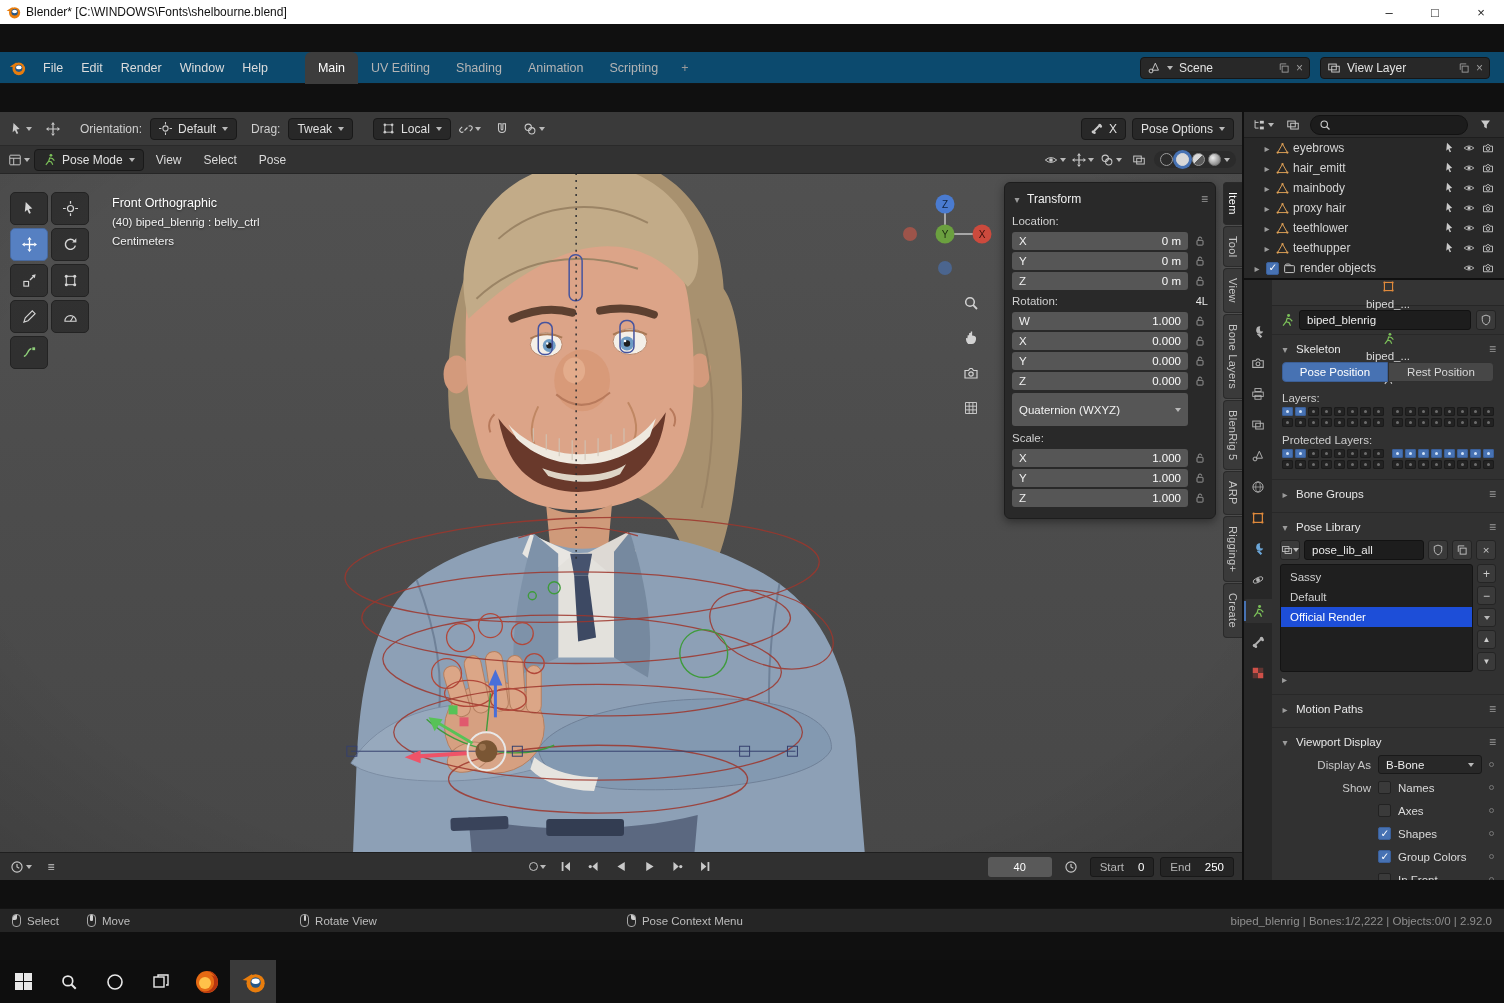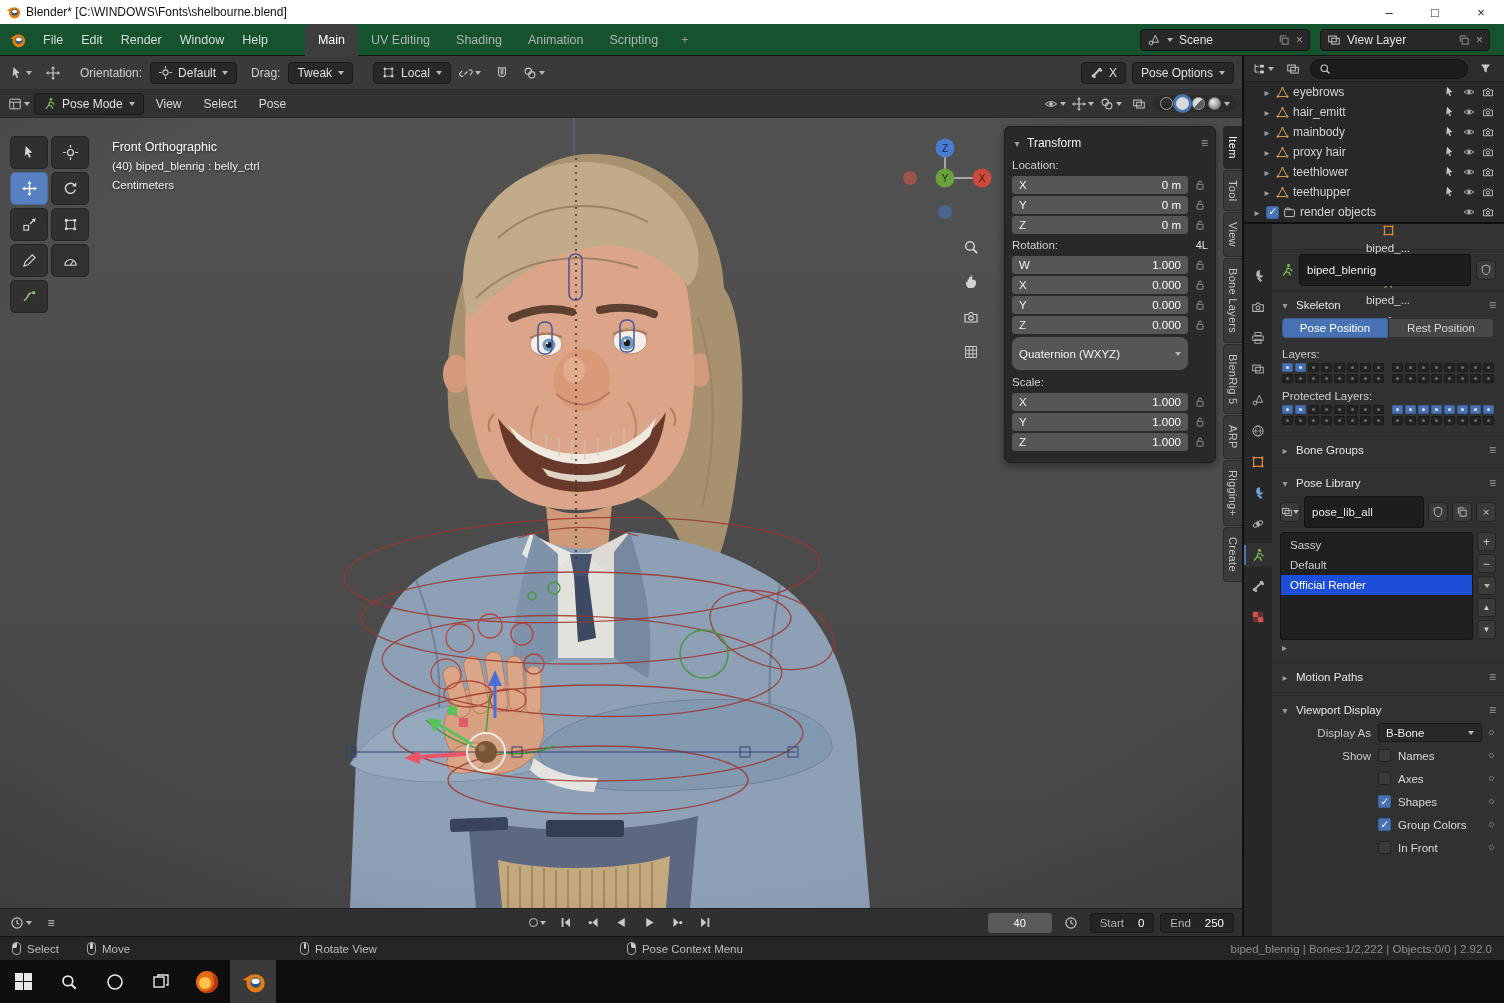--- a/index.html
+++ b/index.html
@@ -1,29 +1,29 @@
 <!DOCTYPE html>
 <html><head>
 <meta charset="utf-8">
 <style>
   * { margin:0; padding:0; box-sizing:border-box; }
   html,body { width:1504px; height:1003px; overflow:hidden; background:#101010;
     font-family:"Liberation Sans","DejaVu Sans",sans-serif; font-size:12px; color:#d8d8d8;
     -webkit-font-smoothing:antialiased; }
-  .app { width:1504px; height:1003px; display:flex; flex-direction:column; }
+  .app { width:1504px; height:1003px; display:flex; flex-direction:column;gap:28px; }
 
   
   .titlebar { height:24px; background:#ffffff; color:#111; display:flex; align-items:center; flex:0 0 24px; }
   .titlebar .ticon { width:26px; display:flex; justify-content:center; }
   .titlebar .ttext { font-size:12px; color:#111; }
   .titlebar .spacer { flex:1; }
   .wbtn { width:46px; height:24px; display:flex; align-items:center; justify-content:center; color:#222; font-size:13px; }
 
   
-  .topbar { height:32px; background:#14532d; display:flex; align-items:center; flex:0 0 32px; border-bottom:1px solid #131313; }
+  .topbar { height:32px; background:#0c4a6e; display:flex; align-items:center; flex:0 0 32px; border-bottom:1px solid #131313; }
   .topbar .blogo { width:34px; display:flex; justify-content:center; }
   .menu { padding:0 9px; height:32px; display:flex; align-items:center; color:#dcdcdc; font-size:12.5px; cursor:default; }
   .wtabs { display:flex; align-items:flex-end; height:32px; margin-left:28px; }
   .wtab { padding:0 13px; height:32px; display:flex; align-items:center; color:#b4b4b4; font-size:12.5px; }
   .wtab.active { background:#3d3d3d; color:#fff; border-radius:6px 6px 0 0; }
   .wtab.add { color:#9a9a9a; padding:0 10px; }
   .tb-right { margin-left:auto; display:flex; align-items:center; gap:10px; padding-right:14px; }
   .idchip { background:#282828; border:1px solid #161616; border-radius:4px; height:22px; display:flex; align-items:center; gap:6px; padding:0 6px; min-width:170px; }
   .idchip .lbl { flex:1; color:#e2e2e2; }
   .idchip .mini { color:#9c9c9c; display:flex; }
@@ -71,21 +71,21 @@
   .np-h { display:flex; align-items:center; gap:5px; height:22px; color:#f0f0f0; font-size:12px; }
   .np-h .spacer { flex:1; }
   .nlabel { color:#d0d0d0; font-size:11.5px; height:18px; display:flex; align-items:center; margin-top:2px; }
   .nlabel .spacer { flex:1; }
   .badge4l { color:#e6e6e6; font-size:11px; }
   .vrow { display:flex; align-items:center; gap:4px; margin:2px 0; }
   .vfield { flex:1; background:#565656; border-radius:3px; height:18px; display:flex; align-items:center; padding:0 7px; font-size:11.5px; }
   .vaxis { color:#efefef; width:14px; }
   .vval { margin-left:auto; color:#fafafa; }
   .lockic { width:16px; color:#9f9f9f; display:flex; justify-content:center; }
-  .vselect { background:#565656; border-radius:8px; height:33px; display:flex; align-items:center; padding:16px 7px; font-size:11.5px; margin:3px 20px 3px 0; color:#f2f2f2; }
+  .vselect { background:#565656; border-radius:3px; height:33px; display:flex; align-items:center; padding:16px 7px; font-size:11.5px; margin:3px 20px 3px 0; color:#f2f2f2; }
   .vselect .car { margin-left:auto; }
 
   .ntabs { position:absolute; right:0; top:8px; display:flex; flex-direction:column; gap:1px; }
   .vtab { writing-mode:vertical-rl; padding:9px 3px; font-size:11px; color:#c6c6c6; background:#3a3a3a; border-radius:4px 0 0 4px; border:1px solid #2a2a2a; border-right:none; letter-spacing:.3px; }
   .vtab.active { background:#282828; color:#fff; }
 
   
   .timeline { height:28px; background:#303030; border-top:1px solid #1f1f1f; display:flex; align-items:center; gap:4px; padding:0 8px; position:relative; flex:0 0 28px; }
   .tl-center { position:absolute; left:50%; transform:translateX(-50%); display:flex; align-items:center; gap:2px; }
   .recdot { width:9px; height:9px; border-radius:50%; border:1.5px solid #c4c4c4; display:inline-block; }
@@ -131,21 +131,21 @@
   .ptabs { width:28px; background:#272727; display:flex; flex-direction:column; align-items:center; padding-top:40px; gap:7px; }
   .ptab { width:28px; height:24px; display:flex; align-items:center; justify-content:center; color:#b4b4b4; position:relative; }
   .ptab.orange { color:#e08a3c; } .ptab.blue { color:#6ba6d8; } .ptab.green { color:#7cc259; } .ptab.red { color:#cf5048; }
   .ptab.active { background:#313131; border-radius:3px 0 0 3px; }
   .ptab.active::before { content:""; position:absolute; left:0; top:2px; bottom:2px; width:2px; background:#4772b3; }
   .pcontent { flex:1; background:#313131; overflow:hidden; font-size:11.5px; }
   .pbread { height:26px; display:flex; align-items:center; gap:5px; padding:0 8px; background:#343434; border-bottom:1px solid #262626; color:#d9d9d9;flex-direction:column; }
   .pbread .spacer { flex:1; }
   .bicon { display:flex; } .bicon.orange { color:#e08a3c; } .bicon.green { color:#7cc259; }
   .namerow { display:flex; align-items:center; gap:5px; padding:4px 8px; }
-  .dfield { background:#1d1d1d; border:1px solid #121212; border-radius:3px; height:32px; display:flex; align-items:center; padding:6px 7px; color:#ececec; }
+  .dfield { background:#1d1d1d; border:1px solid #121212; border-radius:3px; height:20px; display:flex; align-items:center; padding:6px 7px; color:#ececec; }
   .flex1 { flex:1; }
   .sect { border-top:1px solid #282828; padding:3px 0 7px; }
   .sect-h { height:22px; display:flex; align-items:center; gap:6px; padding:0 8px; color:#e6e6e6; }
   .sect-h .spacer { flex:1; }
   .hamb { color:#9a9a9a; font-size:12px; }
   .seg { display:flex; margin:2px 10px 6px; height:20px; }
   .segbtn { flex:1; display:flex; align-items:center; justify-content:center; background:#474747; color:#d8d8d8; border:1px solid #303030; }
   .segbtn:first-child { border-radius:4px 0 0 4px; }
   .segbtn:last-child { border-radius:0 4px 4px 0; }
   .segbtn.active { background:#4772b3; color:#fff; border-color:#3c5f96; }

